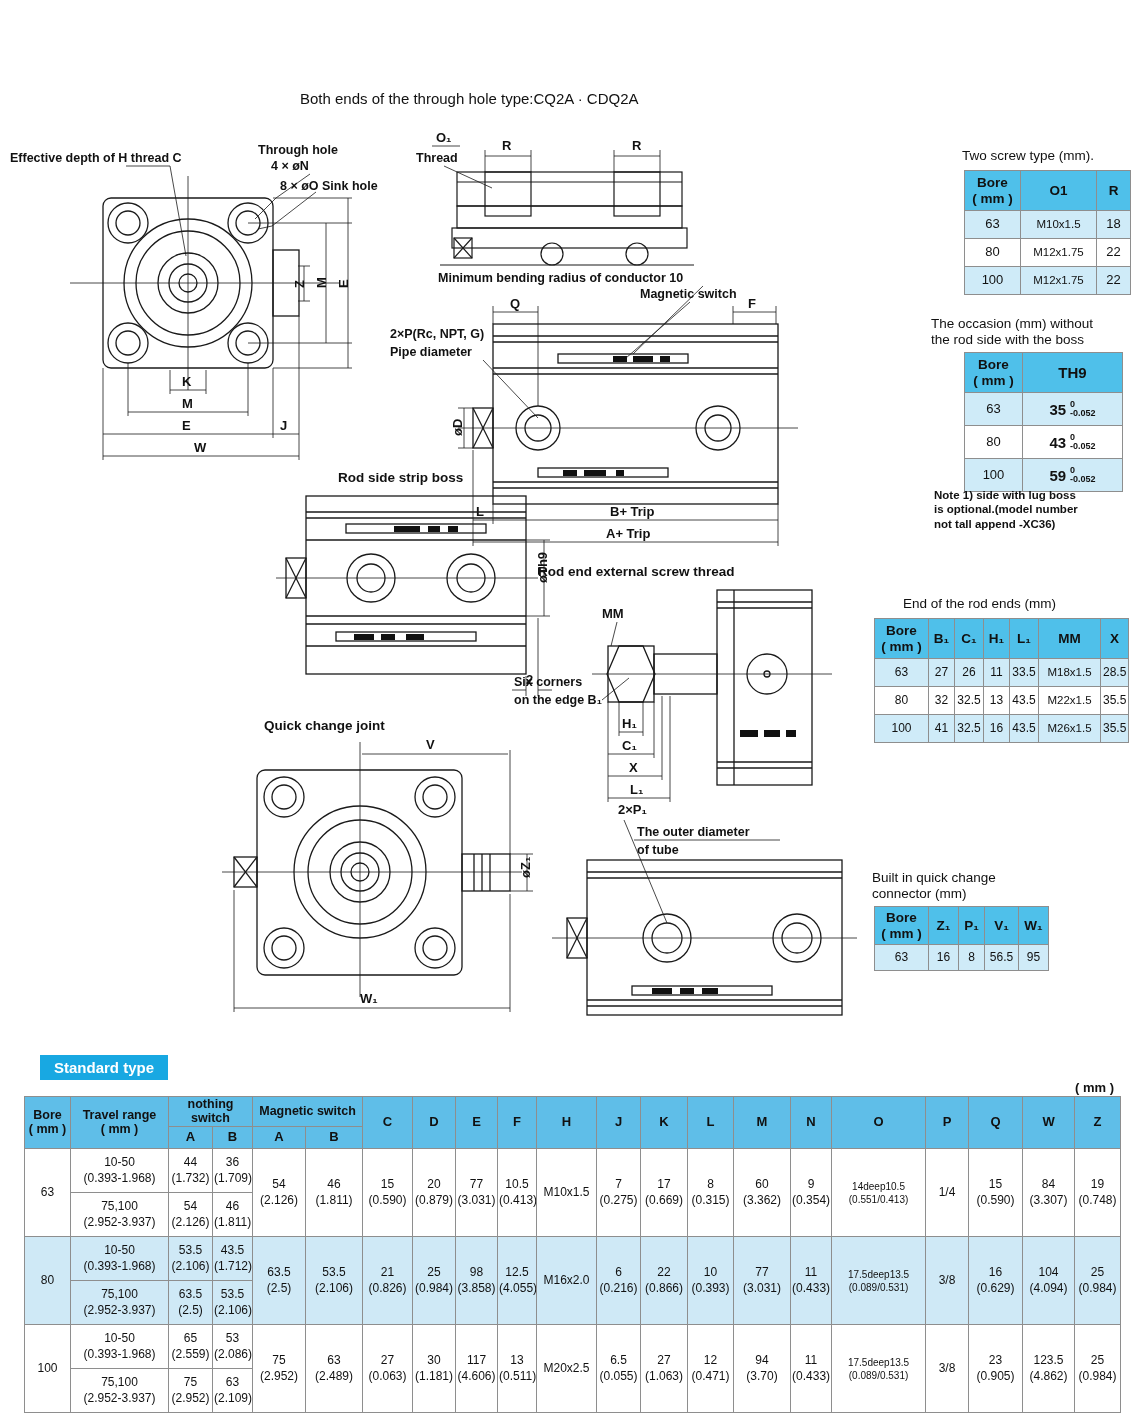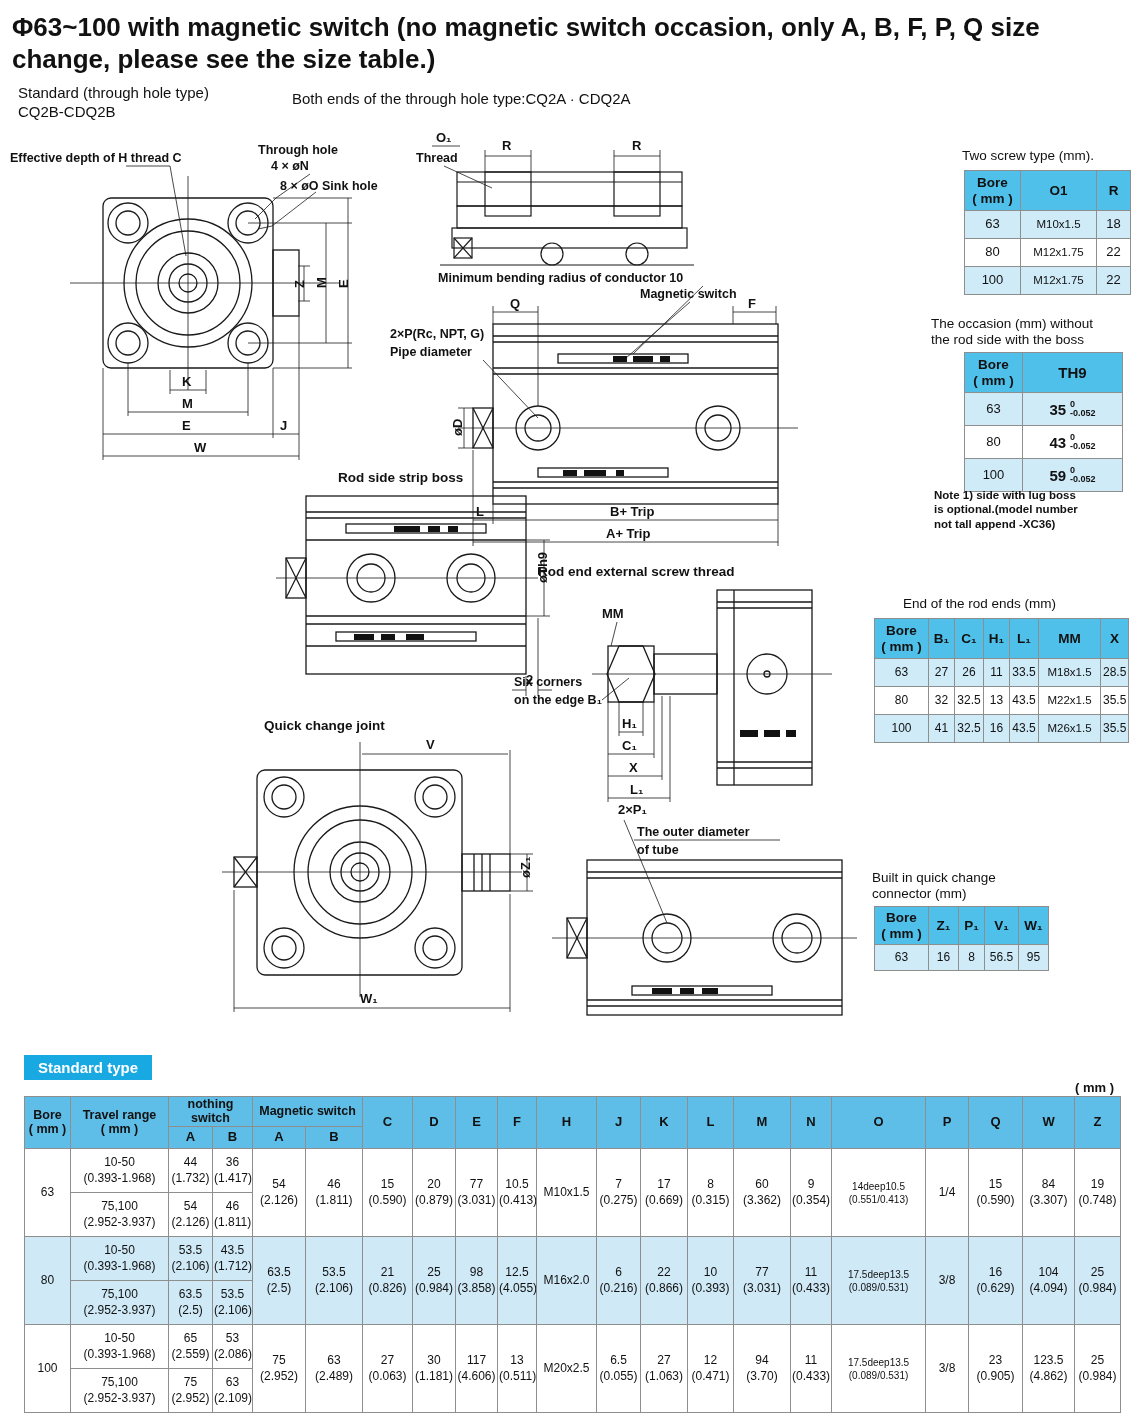--- a/index.html
+++ b/index.html
@@ -34,25 +34,21 @@
   svg text{font-family:"Liberation Sans","DejaVu Sans",sans-serif;fill:#111}
   svg .lbl{font-size:12.5px;font-weight:600}
   svg .cap{font-size:13.5px;font-weight:bold}
   svg .dim{font-size:13px;font-weight:bold}
 </style>
 </head>
 <body>
 
 <div class="page">
 
-  <div class="abs title pre" style="left:12px;top:12px;width:1070px">Φ63~100 with magnetic switch (no magnetic switch occasion, only A, B, F, P, Q size
-change, please see the size table.)</div>
-  <div class="abs sub pre" style="left:18px;top:84px;font-weight:normal">Standard (through hole type)
-CQ2B-CDQ2B</div>
-  <div class="abs sub" style="left:292px;top:90px;font-weight:normal">Both ends of the through hole type:CQ2A · CDQ2A</div>
+  <div class="abs sub" style="left:300px;top:90px;font-weight:normal">Both ends of the through hole type:CQ2A · CDQ2A</div>
 
   <svg class="abs" style="left:8px;top:138px" width="445" height="350" viewBox="0 0 445 350">
     <g stroke="#1a1a1a" fill="none" stroke-width="1.3">
       <rect x="95" y="60" width="170" height="170" rx="8"></rect>
       <circle cx="120" cy="85" r="20"></circle>
         <circle cx="120" cy="85" r="12"></circle>
       <circle cx="240" cy="85" r="20"></circle>
         <circle cx="240" cy="85" r="12"></circle>
       <circle cx="120" cy="205" r="20"></circle>
         <circle cx="120" cy="205" r="12"></circle>
@@ -502,21 +498,21 @@
       <tr class="lt" style="height:26px">
         <td>63</td>
         <td>16</td>
         <td>8</td>
         <td>56.5</td>
         <td>95</td>
       </tr>
     </tbody>
   </table>
 
-  <div class="abs tag" style="left:24px;top:1055px">Standard type</div>
+  <div class="abs tag" style="left:40px;top:1055px">Standard type</div>
   <div class="abs unit" style="left:1075px;top:1080px">( mm )</div>
 
   <table class="std abs" style="left:24px;top:1096px;width:1096px">
     <colgroup>
       <col style="width:46px">
         <col style="width:98px">
         <col style="width:44px">
         <col style="width:40px">
       <col style="width:53px">
         <col style="width:57px">
@@ -570,21 +566,21 @@
     </thead>
     <tbody>
 
       <tr style="height:44px">
         <td rowspan="2">63</td>
         <td>10-50
 (0.393-1.968)</td>
         <td>44
 (1.732)</td>
         <td>36
-(1.417)</td>
+(1.709)</td>
         <td rowspan="2">54
 (2.126)</td>
         <td rowspan="2">46
 (1.811)</td>
         <td rowspan="2">15
 (0.590)</td>
         <td rowspan="2">20
 (0.879)</td>
         <td rowspan="2">77
 (3.031)</td>

